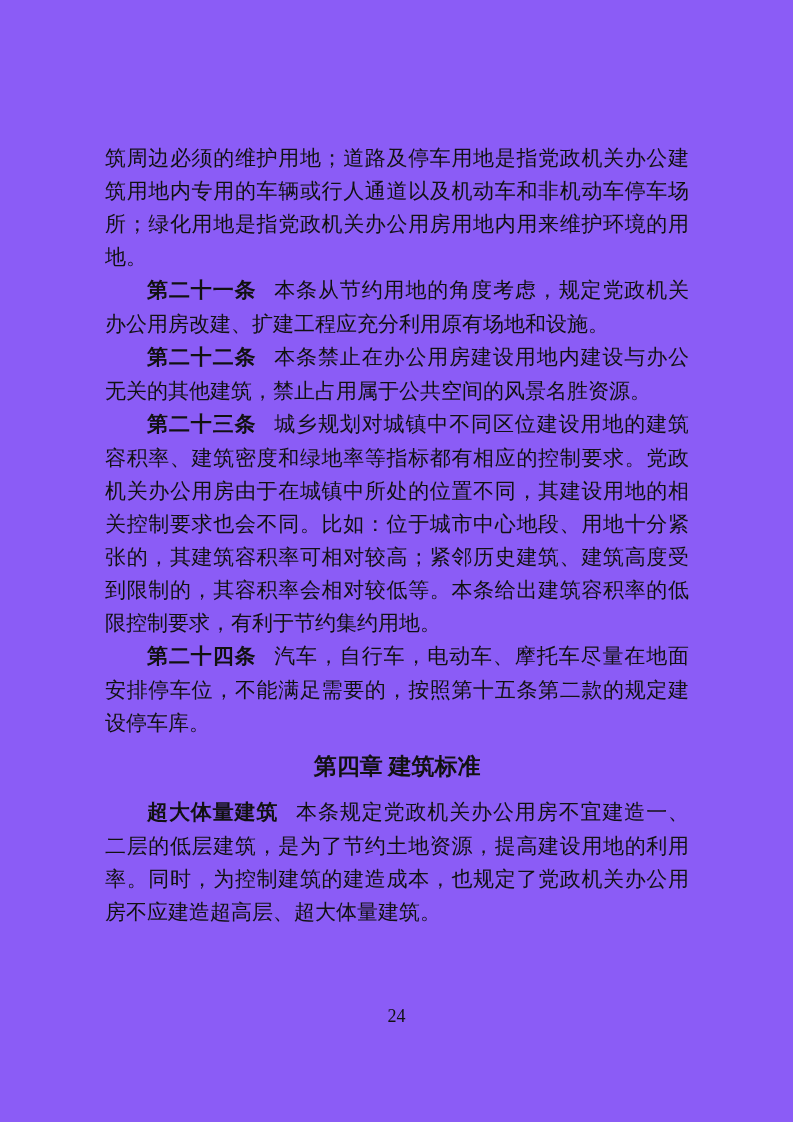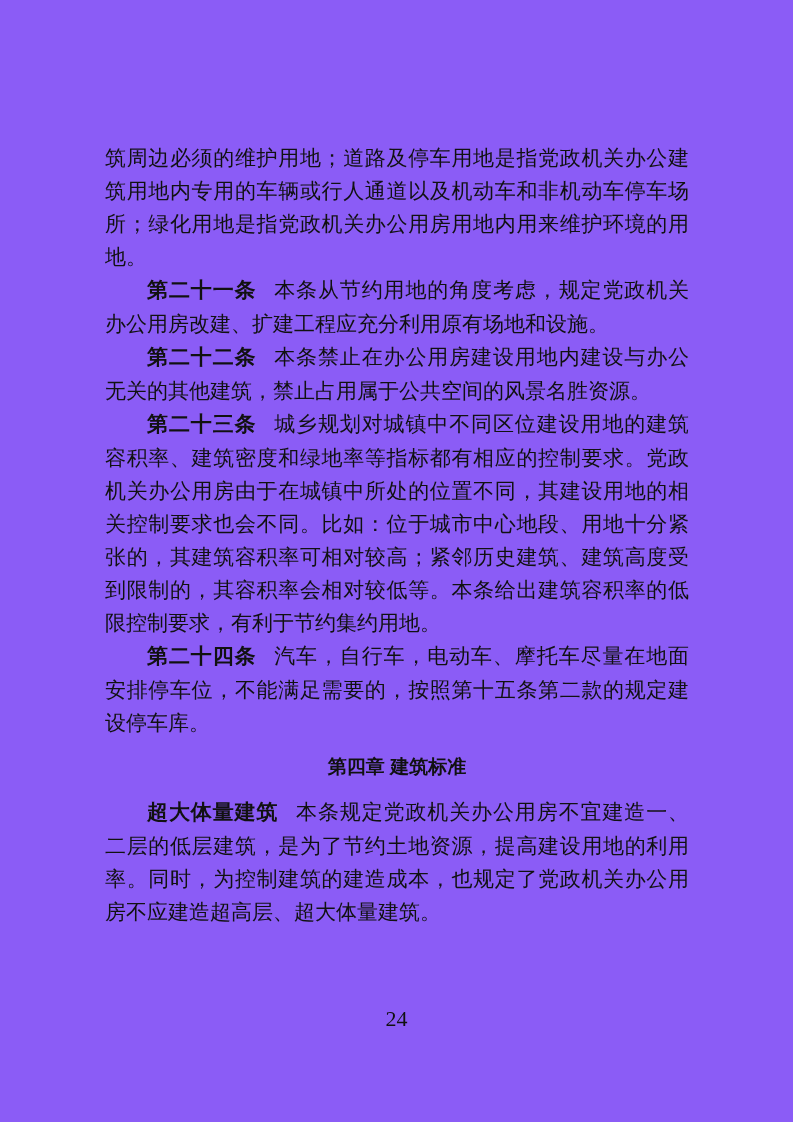--- a/index.html
+++ b/index.html
@@ -36,37 +36,37 @@
   }
   .para.cont {
     text-indent: 0;
   }
   .lead {
     font-weight: 700;
     font-family: Liberation Mono, monospace;
     margin-right: 0.85em;
   }
   .chapter {
-    font-size: 19px;
+    font-size: 23px;
     font-weight: 700;
-    font-family: Liberation Sans, sans-serif;
+    font-family: Liberation Serif, serif;
     text-align: center;
     text-indent: 0;
     line-height: 34px;
     margin: 10px 0 12px 0;
   }
   .page-footer {
     position: absolute;
     left: 0;
     right: 0;
     top: 1006px;
     text-align: center;
   }
   .page-number {
-    font-size: 22px;
+    font-size: 18px;
     font-family: "Liberation Serif", serif;
     color: #111111;
   }
 </style>
 </head>
 <body>
 
 <div class="sheet">
   <main class="text-block">
 

